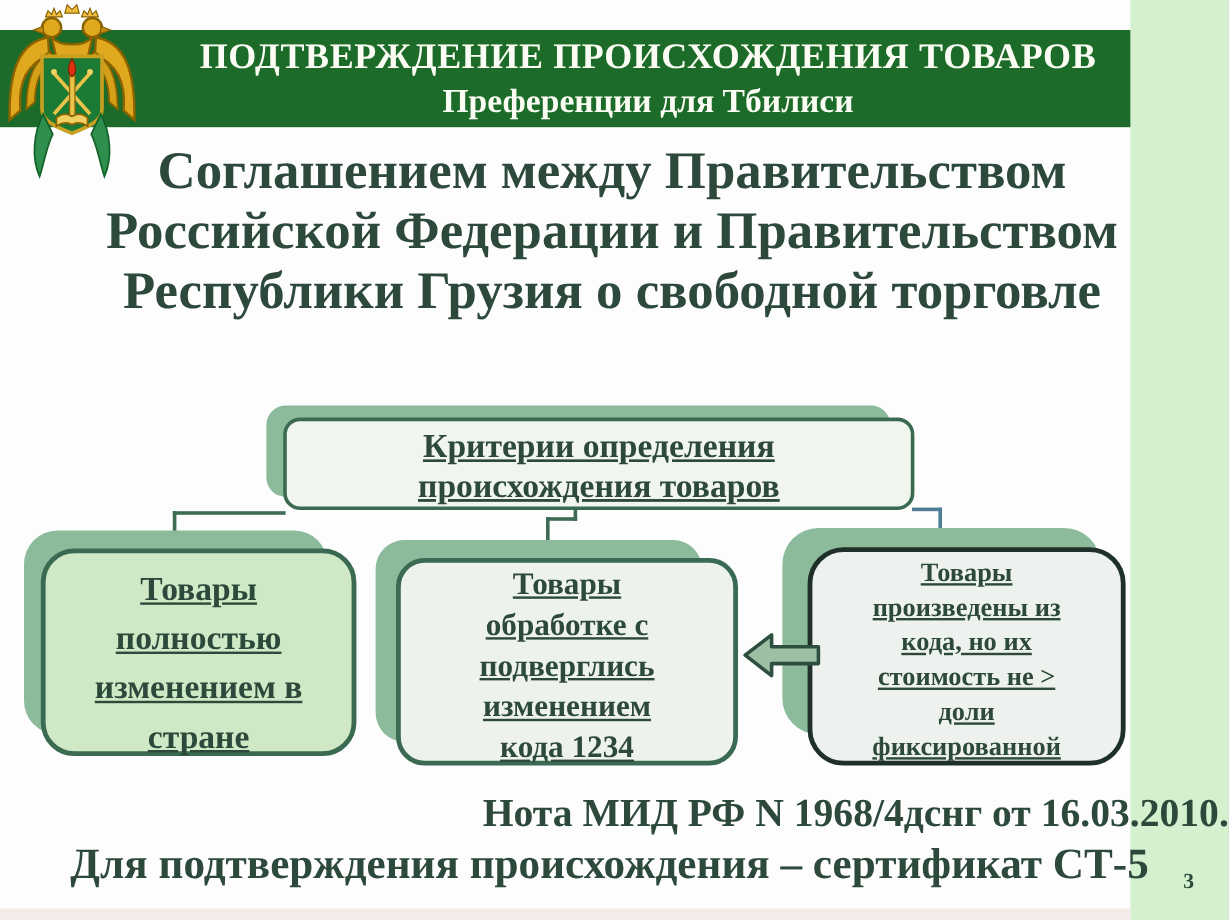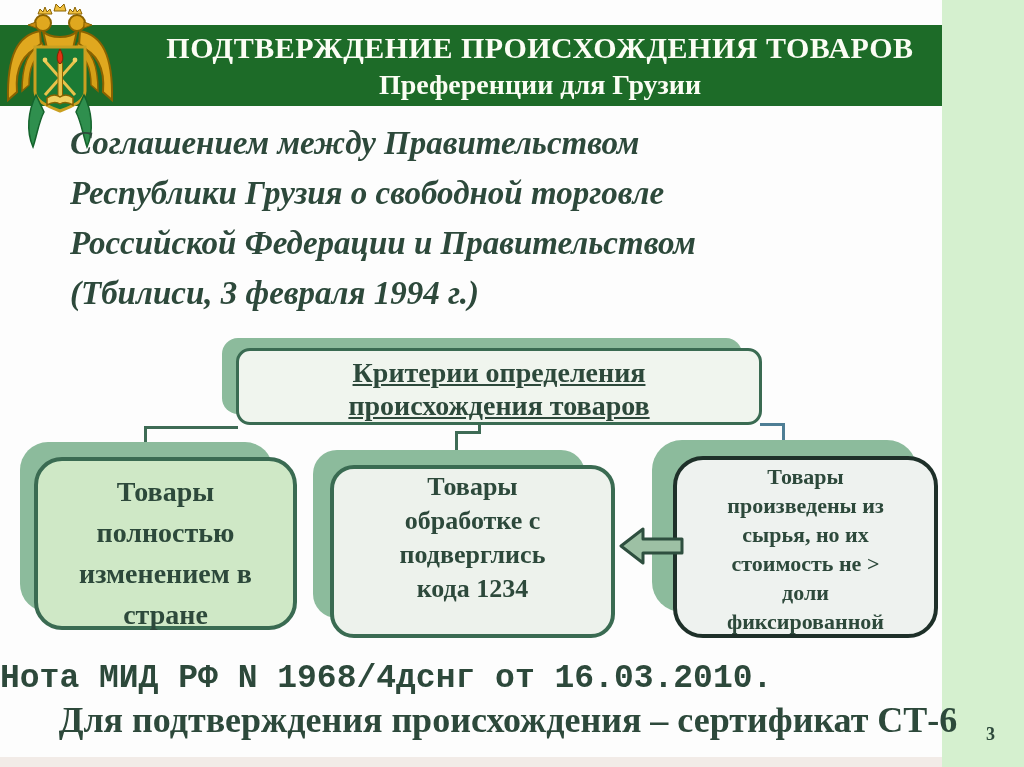--- a/index.html
+++ b/index.html
@@ -12,25 +12,25 @@
   .sidebar { position:absolute; left:942px; top:0; width:82px; height:767px; background:#d5f0cf; }
   .bottom-strip { position:absolute; left:0; top:757px; width:942px; height:10px; background:#f2ebe7; }
 
   .banner { position:absolute; left:0; top:25px; width:942px; height:81px; background:#1d6b28; }
   .banner-text { position:absolute; left:140px; top:0; width:800px; height:81px; text-align:center; color:#fbfdf4; }
   .banner-line1 { font-size:30px; line-height:40px; margin-top:3px; letter-spacing:.5px; }
   .banner-line2 { font-size:28px; line-height:34px; }
 
   .emblem { position:absolute; left:2px; top:1px; width:116px; height:154px; }
 
-  .intro { position:absolute; left:70px; top:118px; width:880px; 
-           font-size:33px; line-height:50px;font-style:italic; }
+  .intro { position:absolute; left:70px; top:118px; width:880px; text-align:center;
+           font-size:44px; line-height:50px; }
 
   .shadow { position:absolute; background:#8cbb9c; z-index:1; }
-  .box    { position:absolute; z-index:2; box-sizing:border-box; text-align:center; }
+  .box    { position:absolute; z-index:2; box-sizing:border-box; text-align:center;text-decoration:underline; }
 
   .root-shadow { left:222px; top:338px; width:520px; height:76px; border-radius:16px; }
   .root-box  { left:236px; top:348px; width:526px; height:77px; border-radius:14px;
                background:#f0f5ee; border:3px solid #3a6b52; font-size:28px; line-height:33px; padding-top:5px; }
   .root-box .bline { text-decoration:underline; }
 
   .conn { position:absolute; background:#3e6b55; z-index:1; }
   .conn.blue { background:#4e7e95; }
 
   .child-shadow-1 { left:20px;  top:442px; width:253px; height:170px; border-radius:28px; }
@@ -38,36 +38,36 @@
                     background:#cfe8c6; border:4px solid #3a6b52; font-size:28px; line-height:41px; padding-top:10px; }
   .child-shadow-2 { left:313px; top:450px; width:272px; height:168px; border-radius:24px; }
   .child-box-2    { left:330px; top:465px; width:285px; height:173px; border-radius:24px;
                     background:#edf2ec; border:4px solid #3a6b52; font-size:26px; line-height:34px; padding-top:1px; }
   .child-shadow-3 { left:652px; top:440px; width:265px; height:172px; border-radius:30px; }
   .child-box-3    { left:673px; top:456px; width:265px; height:182px; border-radius:30px;
                     background:#eef2ef; border:4px solid #1e3029; font-size:22px; line-height:29px; padding-top:2px; z-index:2; }
 
   .block-arrow { position:absolute; left:619px; top:526px; width:66px; height:40px; z-index:3; }
 
-  .footer-line1 { position:absolute; left:0; top:660px; width:1024px; text-align:left; font-size:33px; z-index:4;font-family:Liberation Mono, monospace; }
+  .footer-line1 { position:absolute; left:0; top:660px; width:1024px; text-align:right; font-size:33px; z-index:4; }
   .footer-line2 { position:absolute; left:0; top:699px; width:1016px; text-align:center; font-size:36px; z-index:4; }
   .page-number  { position:absolute; left:986px; top:724px; font-size:18px; z-index:3; }
 </style>
 </head>
 <body>
 
 <div class="slide">
 
   <div class="sidebar"></div>
   <div class="bottom-strip"></div>
 
   <div class="banner">
     <div class="banner-text">
       <div class="banner-line1">ПОДТВЕРЖДЕНИЕ ПРОИСХОЖДЕНИЯ ТОВАРОВ</div>
-      <div class="banner-line2">Преференции для Грузии</div>
+      <div class="banner-line2">Преференции для Тбилиси</div>
     </div>
   </div>
 
   <svg class="emblem" viewBox="0 0 116 154">
 
     <path d="M38,30 C16,34 5,54 6,99 L15,91 C13,68 21,52 39,45 Z" fill="#e0a81f" stroke="#8a6200" stroke-width="2"></path>
     <path d="M78,30 C100,34 111,54 110,99 L101,91 C103,68 95,52 77,45 Z" fill="#e0a81f" stroke="#8a6200" stroke-width="2"></path>
     <path d="M40,42 C26,50 20,64 20,90 L27,84 C27,66 33,55 43,50 Z" fill="#d4a017" stroke="#8a6200" stroke-width="1.5"></path>
     <path d="M76,42 C90,50 96,64 96,90 L89,84 C89,66 83,55 73,50 Z" fill="#d4a017" stroke="#8a6200" stroke-width="1.5"></path>
 
@@ -92,23 +92,22 @@
     <path d="M58,48 C54,55 54.5,60 58,63 C61.5,60 62,55 58,48 Z" fill="#e03414" stroke="#8a2000" stroke-width="1"></path>
 
     <path d="M45,97 C50,93 55,94 58,96 C61,94 66,93 71,97 L71,104 C66,101 61,101 58,103 C55,101 50,101 45,104 Z" fill="#f0d060" stroke="#8a6200" stroke-width="1.5"></path>
 
     <path d="M34,94 C26,110 24,130 31,146 C35,134 37,120 42,111 Z" fill="#2f8f4e" stroke="#14632c" stroke-width="1.5"></path>
     <path d="M82,94 C90,110 92,130 85,146 C81,134 79,120 74,111 Z" fill="#2f8f4e" stroke="#14632c" stroke-width="1.5"></path>
   </svg>
 
   <div class="intro">
     <div>Соглашением между Правительством</div>
+    <div>Российской Федерации и Правительством</div>
     <div>Республики Грузия о свободной торговле</div>
-    <div>Российской Федерации и Правительством</div>
-    <div>(Тбилиси, 3 февраля 1994 г.)</div>
   </div>
 
   <div class="shadow root-shadow"></div>
   <div class="box root-box">
     <div class="bline">Критерии определения</div>
     <div class="bline">происхождения товаров</div>
   </div>
 
   <div class="conn" style="left:144px;top:426px;width:94px;height:3px;"></div>
   <div class="conn" style="left:144px;top:426px;width:3px;height:18px;"></div>
@@ -124,34 +123,35 @@
     <div>полностью</div>
     <div>изменением в</div>
     <div>стране</div>
   </div>
 
   <div class="shadow child-shadow-2"></div>
   <div class="box child-box-2">
     <div>Товары</div>
     <div>обработке с</div>
     <div>подверглись</div>
+    <div>изменением</div>
     <div>кода 1234</div>
   </div>
 
   <div class="shadow child-shadow-3"></div>
   <div class="box child-box-3">
     <div>Товары</div>
     <div>произведены из</div>
-    <div>сырья, но их</div>
+    <div>кода, но их</div>
     <div>стоимость не &gt;</div>
     <div>доли</div>
     <div>фиксированной</div>
   </div>
 
   <svg class="block-arrow" viewBox="0 0 66 40">
     <path d="M2,20 L24,3 L24,13 L63,13 L63,27 L24,27 L24,37 Z" fill="#9dc0a4" stroke="#2e4f3f" stroke-width="3" stroke-linejoin="round"></path>
   </svg>
 
   <div class="page-number">3</div>
   <div class="footer-line1">Нота МИД РФ N 1968/4дснг от 16.03.2010.</div>
-  <div class="footer-line2">Для подтверждения происхождения – сертификат СТ-6</div>
+  <div class="footer-line2">Для подтверждения происхождения – сертификат СТ-5</div>
 
 </div>
 
 </body></html>

